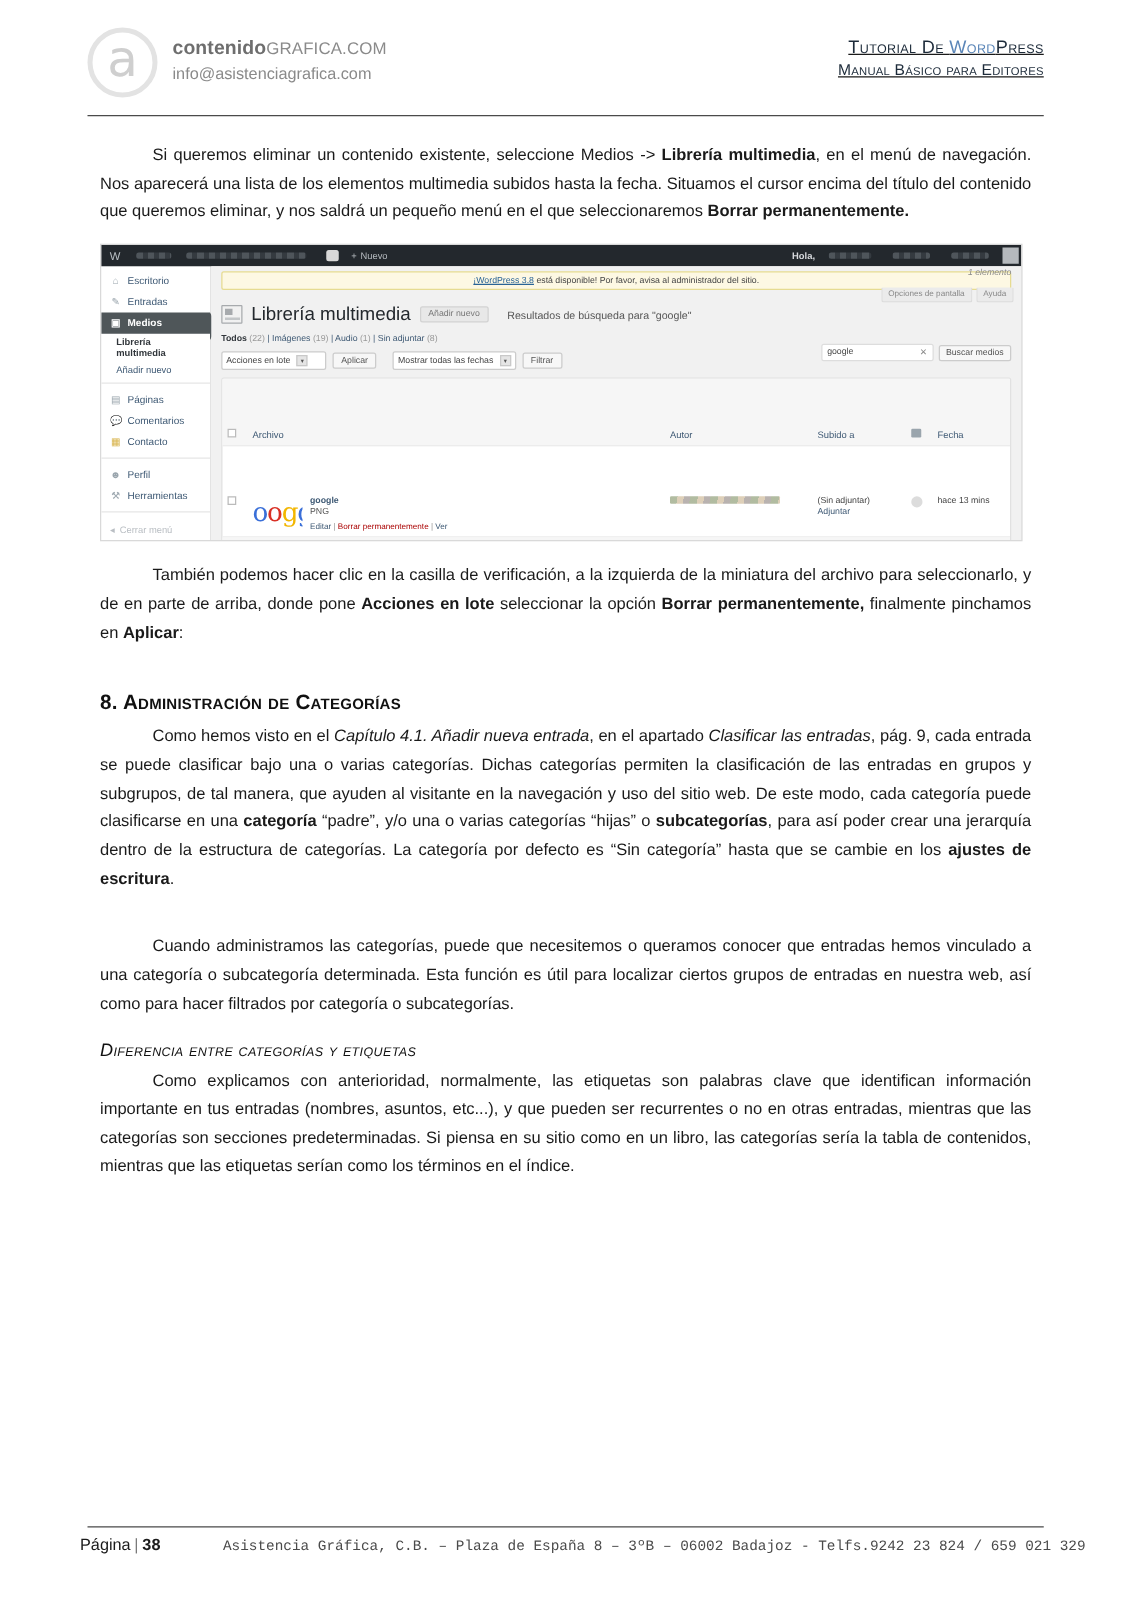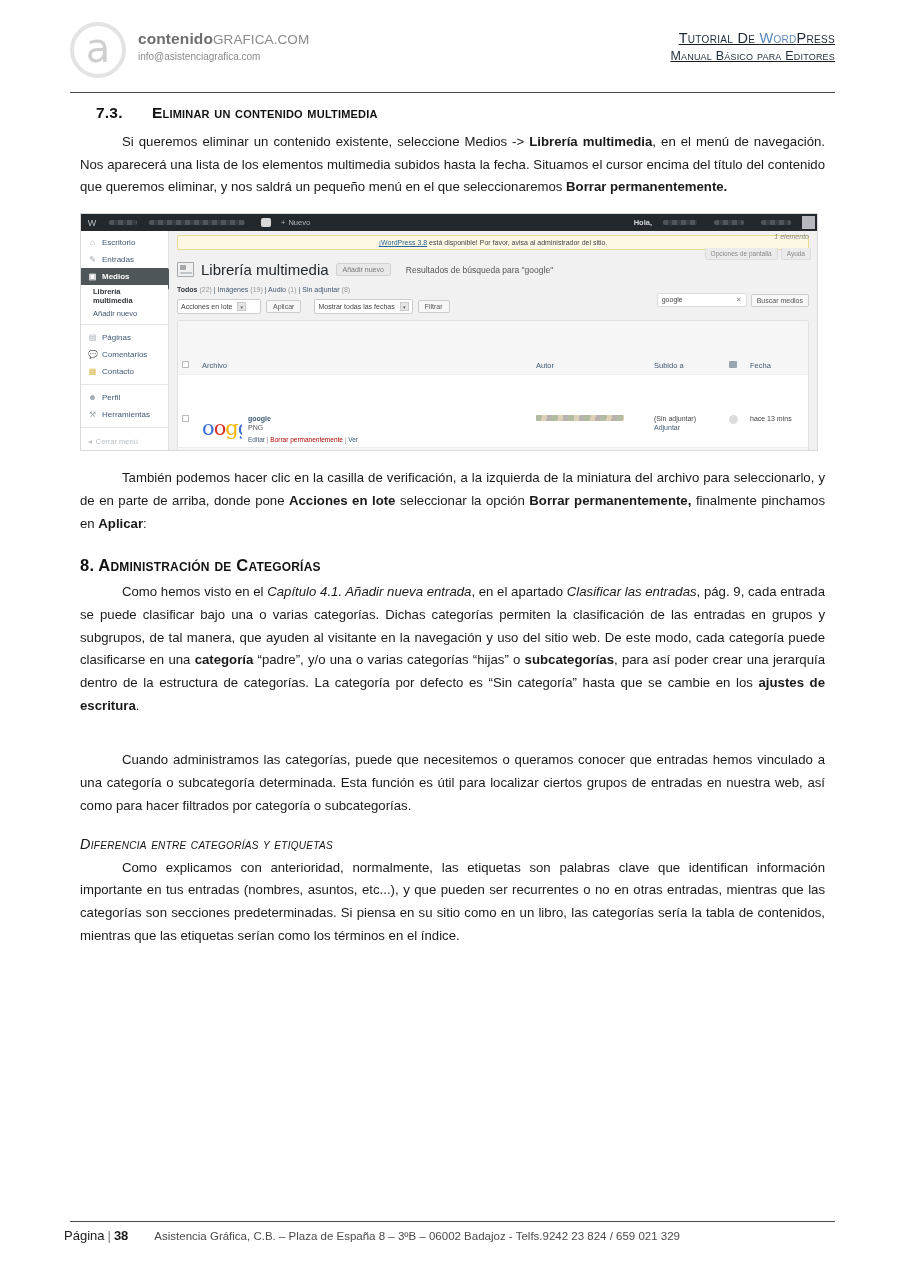--- a/index.html
+++ b/index.html
@@ -29,21 +29,21 @@
     font-family:"DejaVu Sans", sans-serif;
     font-size:40px; color:#cfcfcf; line-height:1; padding-bottom:4px;
   }
   .hdr-brand{ padding-top:8px; }
   .hdr-brand .line1{
     font-size:15px; color:#7d7d7d; letter-spacing:.1px; white-space:nowrap;
   }
   .hdr-brand .line1 b{ font-weight:bold; color:#6e6e6e; font-size:15.5px; }
   .hdr-brand .line1 .dom{ font-size:13.5px; color:#8a8a8a; }
   .hdr-brand .line2{
-    font-size:10px; color:#8a8a8a; margin-top:3px; white-space:nowrap;
+    font-size:13px; color:#8a8a8a; margin-top:3px; white-space:nowrap;
   }
   .hdr-right{
     position:absolute; right:0; top:8px; text-align:right;text-decoration:underline;
   }
   .hdr-right .r1{
     font-size:14.5px; color:#1d2b3a; white-space:nowrap;
     font-variant:small-caps; letter-spacing:.3px;
   }
   .hdr-right .r1 .wp-blue{ color:#5b86b8; }
   .hdr-right .r2{
@@ -250,21 +250,21 @@
     border-top:1.2px solid #4a4a4a;
   }
   #page-footer{
     position:absolute; left:64px; top:1228px; width:755px;
     display:flex; align-items:baseline;
   }
   #page-footer .pg{ font-size:13px; color:#1a1a1a; white-space:nowrap; }
   #page-footer .pg .bar{ color:#7a7a7a; padding:0 3px; }
   #page-footer .pg b{ font-weight:bold; }
   #page-footer .addr{
-    font-size:11.5px; color:#4a4a4a; margin-left:26px; white-space:nowrap;
+    font-size:11.5px; color:#4a4a4a; margin-left:50px; white-space:nowrap;font-family:Liberation Mono, monospace;
   }
 </style>
 </head>
 <body>
 
 <div id="page-header">
   <div class="hdr-logo-wrap">
     <div class="hdr-logo-mark">
       <div class="glyph">a</div>
     </div>
@@ -275,24 +275,20 @@
   </div>
   <div class="hdr-right">
     <div class="r1"><span>Tutorial De </span><span class="wp-blue">Word</span><span>Press</span></div>
     <div class="r2">Manual Básico para Editores</div>
   </div>
 </div>
 <div id="header-rule"></div>
 
 <div id="content">
 
-  <h2 class="sec-h">
-    <span class="num">7.3.</span>
-    <span class="ttl">Eliminar un contenido multimedia</span>
-  </h2>
 
   <p class="body indent" style="margin-top:9px;"><span>Si queremos eliminar un contenido existente, seleccione Medios -&gt; </span><b>Librería multimedia</b><span>, en el menú de navegación. Nos aparecerá una lista de los elementos  multimedia subidos hasta la fecha. Situamos el cursor encima del título del contenido que queremos eliminar, y nos saldrá un pequeño menú en el que seleccionaremos </span><b>Borrar permanentemente.</b></p>
 
   <div id="wp-shot" style="margin-top:14px;">
 
     <div class="wp-adminbar">
       <div class="wp-logo">W</div>
       <div class="ab-blur" style="width:28px;"></div>
       <div class="ab-blur" style="width:96px;"></div>
       <div class="ab-item">
@@ -456,21 +452,21 @@
           <div class="wp-btn">Aplicar</div>
           <div class="wp-count" style="top:2px;">1 elemento</div>
         </div>
       </div>
     </div>
   </div>
 
   <p class="body indent" style="margin-top:16px;"><span>También podemos hacer clic en la casilla de verificación, a la izquierda de la miniatura del archivo para seleccionarlo, y de en parte de arriba, donde pone </span><b>Acciones en lote</b><span> seleccionar la opción </span><b>Borrar permanentemente,</b><span> finalmente pinchamos en </span><b>Aplicar</b><span>:</span></p>
 
 
-  <h2 class="sec-h8" style="margin-top:21px;">8. Administración de Categorías</h2>
+  <h2 class="sec-h8" style="margin-top:36px;">8. Administración de Categorías</h2>
 
   <p class="body indent" style="margin-top:6px;"><span>Como hemos visto en el </span><i>Capítulo 4.1. Añadir nueva entrada</i><span>, en el apartado </span><i>Clasificar las entradas</i><span>, pág. 9, cada entrada se puede clasificar bajo una o varias categorías. Dichas categorías permiten la clasificación de las entradas en grupos y subgrupos, de tal manera, que ayuden al visitante en la navegación y uso del sitio web. De este modo, cada categoría puede clasificarse en una </span><b>categoría</b><span> “padre”, y/o una o varias categorías “hijas” o </span><b>subcategorías</b><span>,  para así poder crear una jerarquía dentro de la estructura de categorías. La categoría por defecto es “Sin categoría” hasta que se cambie en los </span><b>ajustes de escritura</b><span>.</span></p>
 
   <p class="body indent" style="margin-top:32px;">Cuando administramos las categorías, puede que necesitemos o queramos conocer que entradas hemos vinculado a una categoría o subcategoría determinada. Esta función es útil para localizar ciertos grupos de entradas en nuestra web, así como para hacer filtrados por categoría o subcategorías.</p>
 
   <h3 class="sub-h" style="margin-top:18px;">Diferencia entre categorías y etiquetas</h3>
 
   <p class="body indent" style="margin-top:5px;">Como explicamos con anterioridad, normalmente, las etiquetas son palabras clave que identifican información importante en tus entradas (nombres, asuntos, etc...), y que pueden ser recurrentes o no en otras entradas, mientras que las categorías son secciones predeterminadas. Si piensa en su sitio como en un libro, las categorías sería la tabla de contenidos, mientras que las etiquetas serían como los términos en el índice.</p>
 </div>
 

